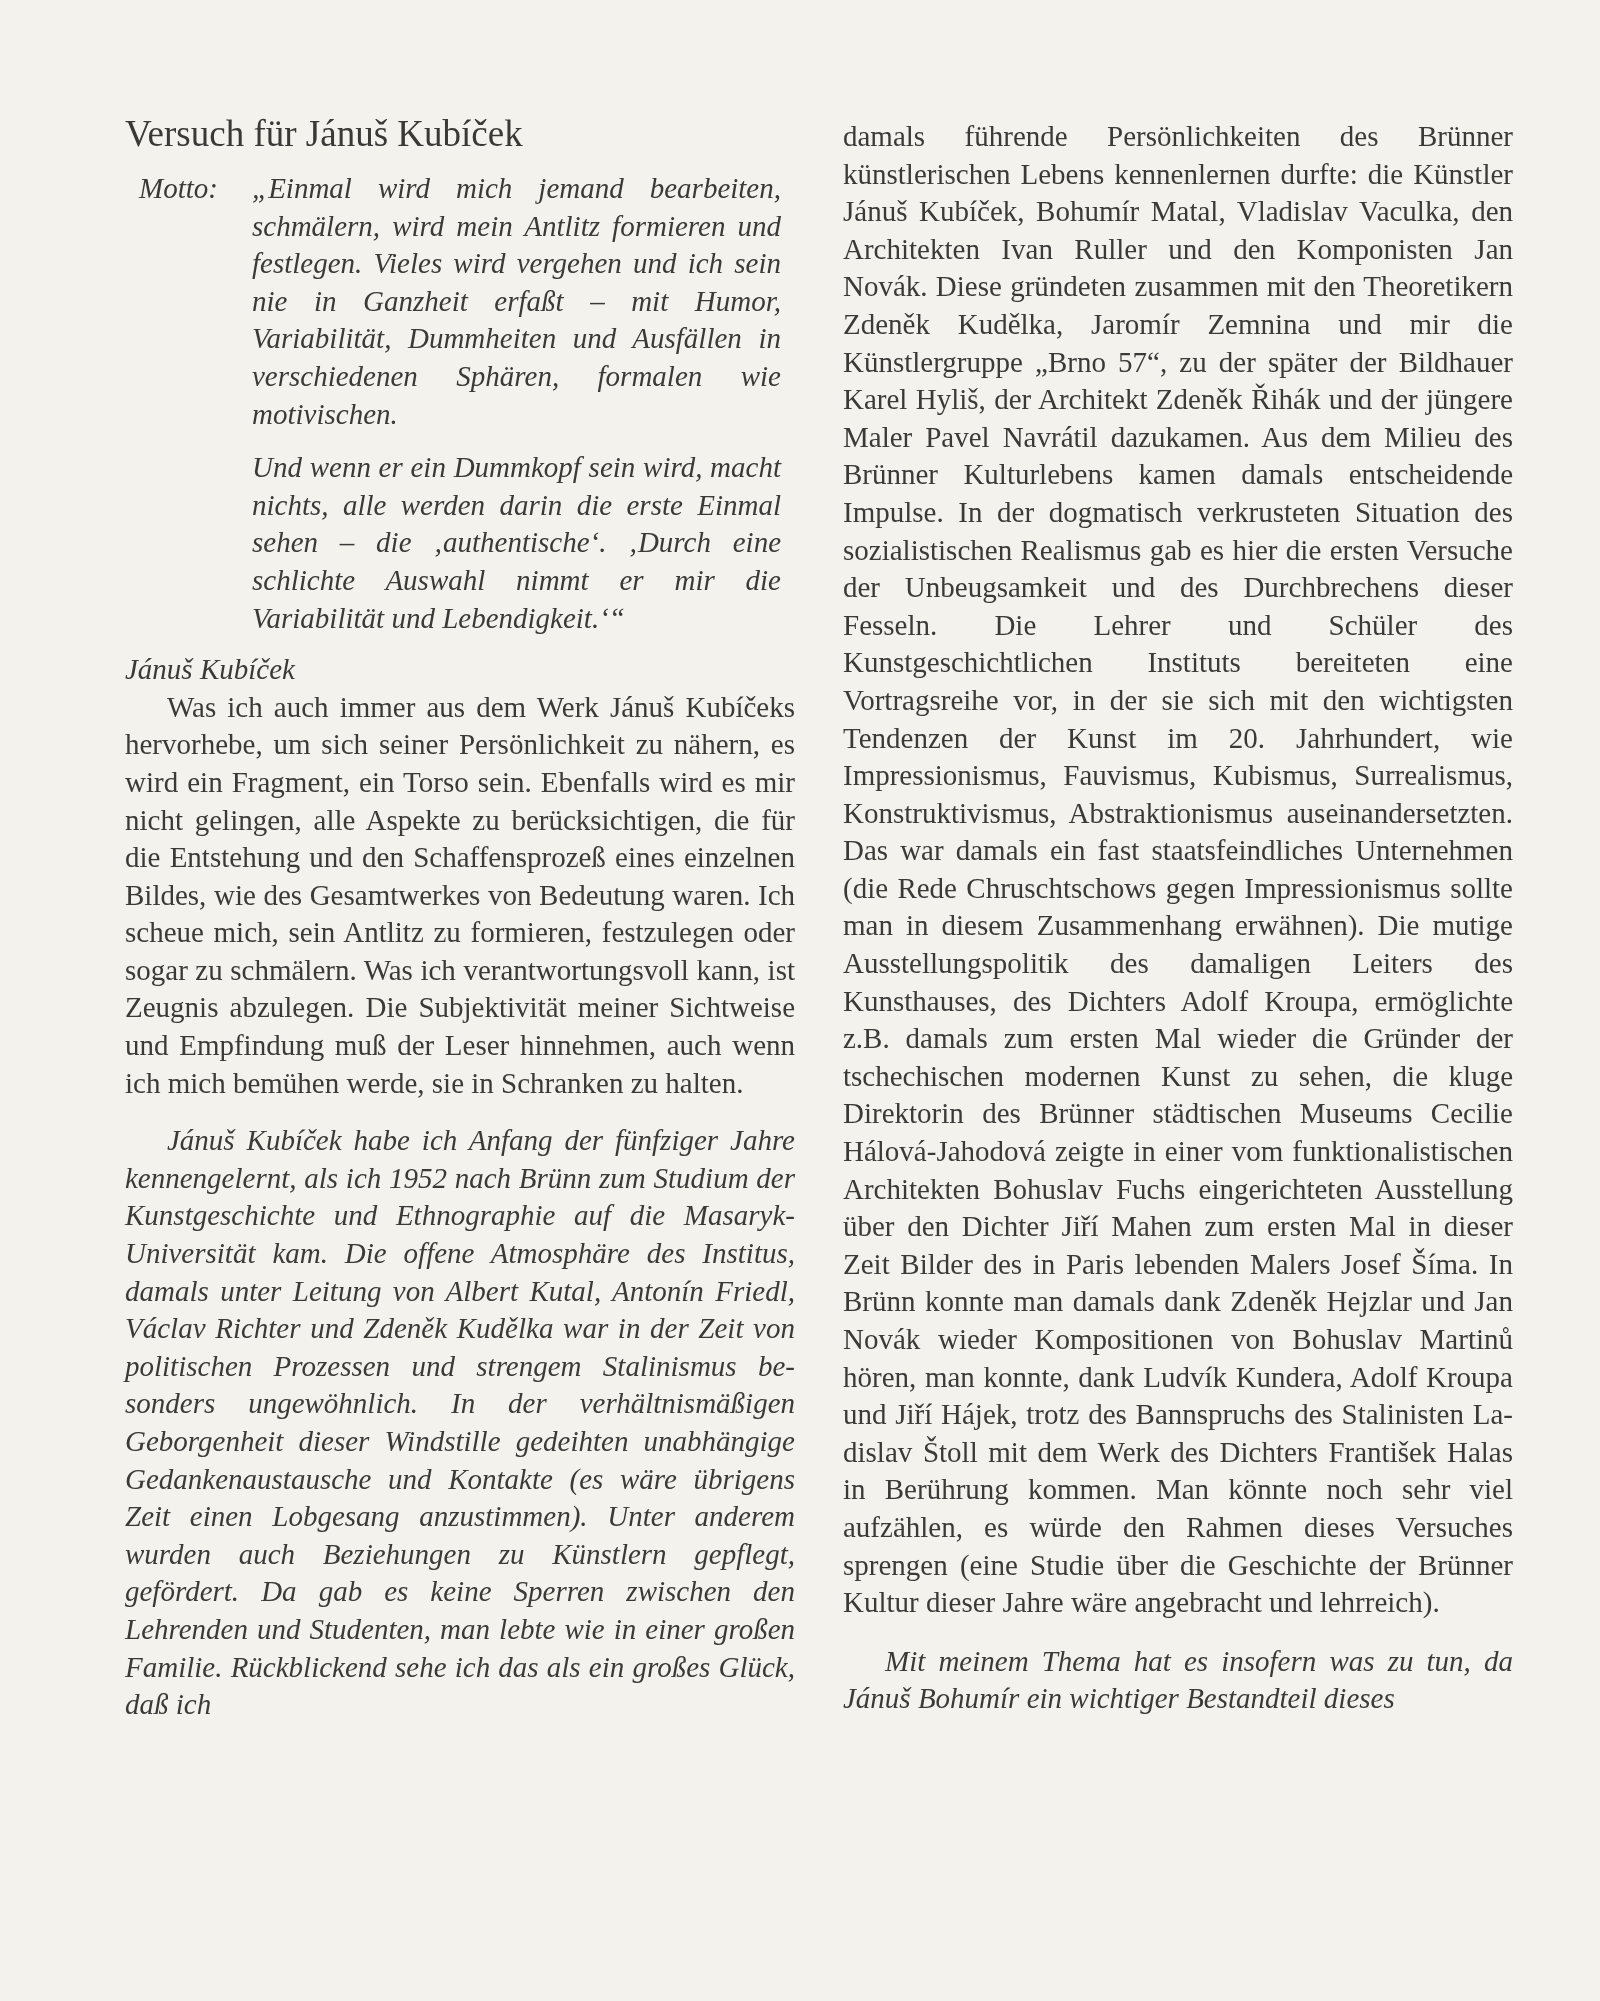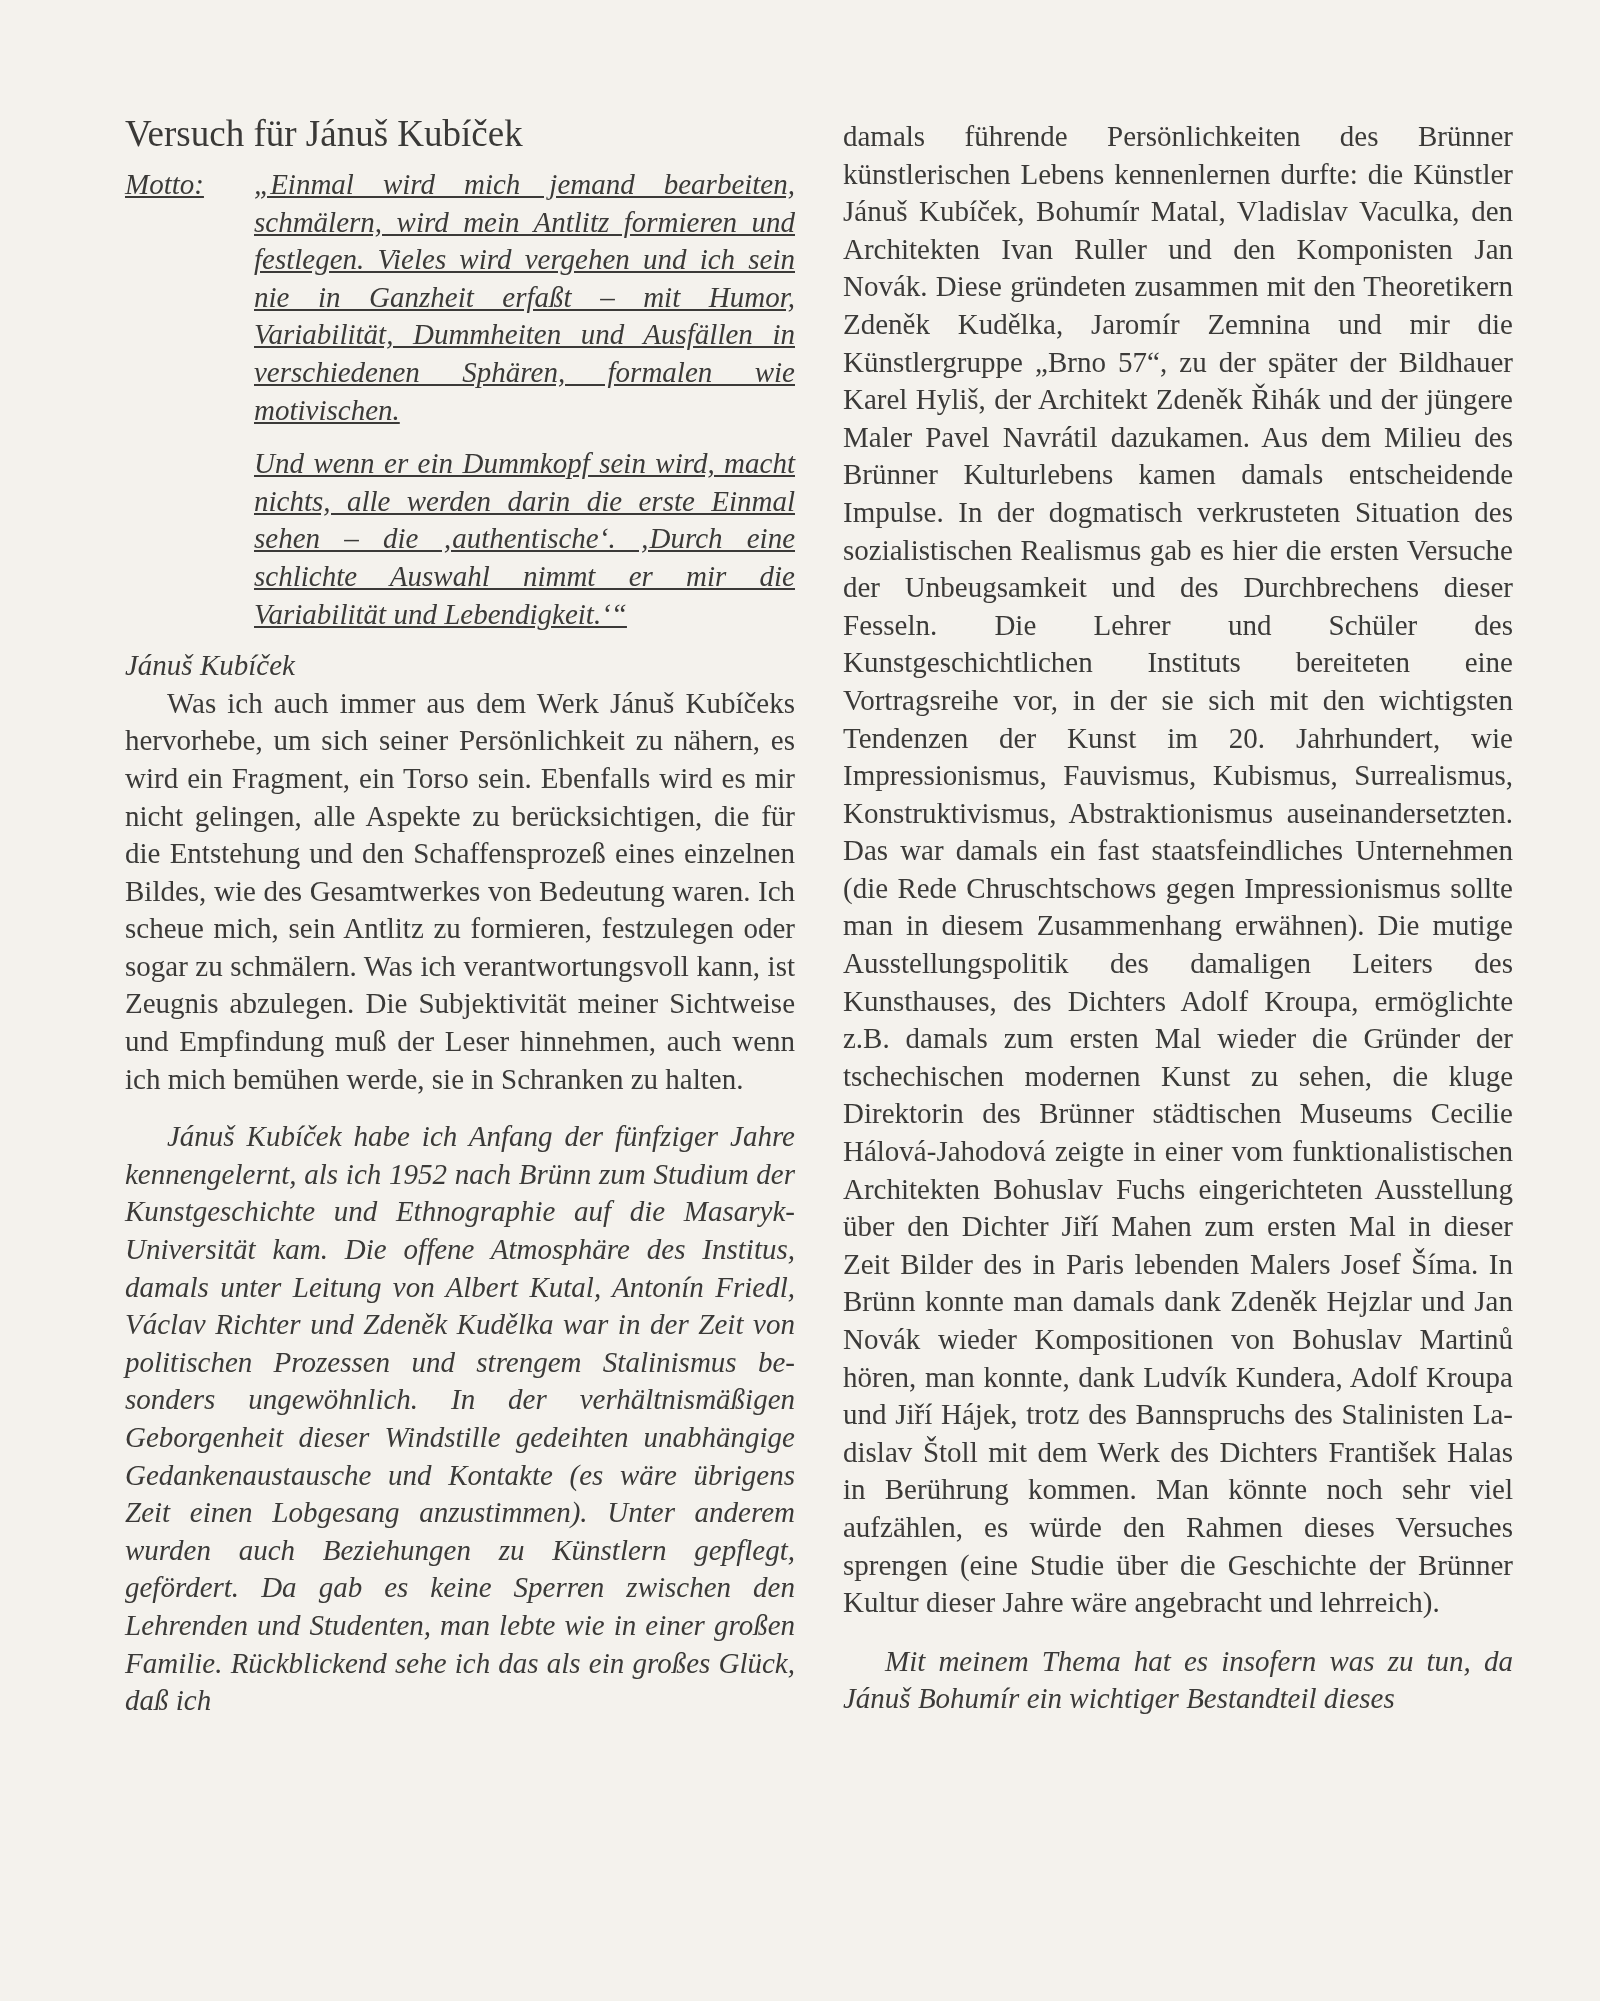--- a/index.html
+++ b/index.html
@@ -37,23 +37,22 @@
       font-size: 37px;
       line-height: 44px;
       margin: 0 0 10px 0;
       font-weight: normal;
       color: #3a3937;
     }
     .motto {
       font-style: italic;
       display: grid;
       grid-template-columns: 113px 1fr;
-      column-gap: 16px;
-      margin: 0;
-      text-decoration: underline;
+      column-gap: 0;
+      margin: 14px;
     }
     .motto-label { white-space: nowrap; }
     .motto-body p {
       margin: 0;
       text-align: justify;
     }
     .motto-body p + p { margin-top: 16px; }
     .motto-sig {
       font-style: italic;
       margin: 14px 0 0 0;

